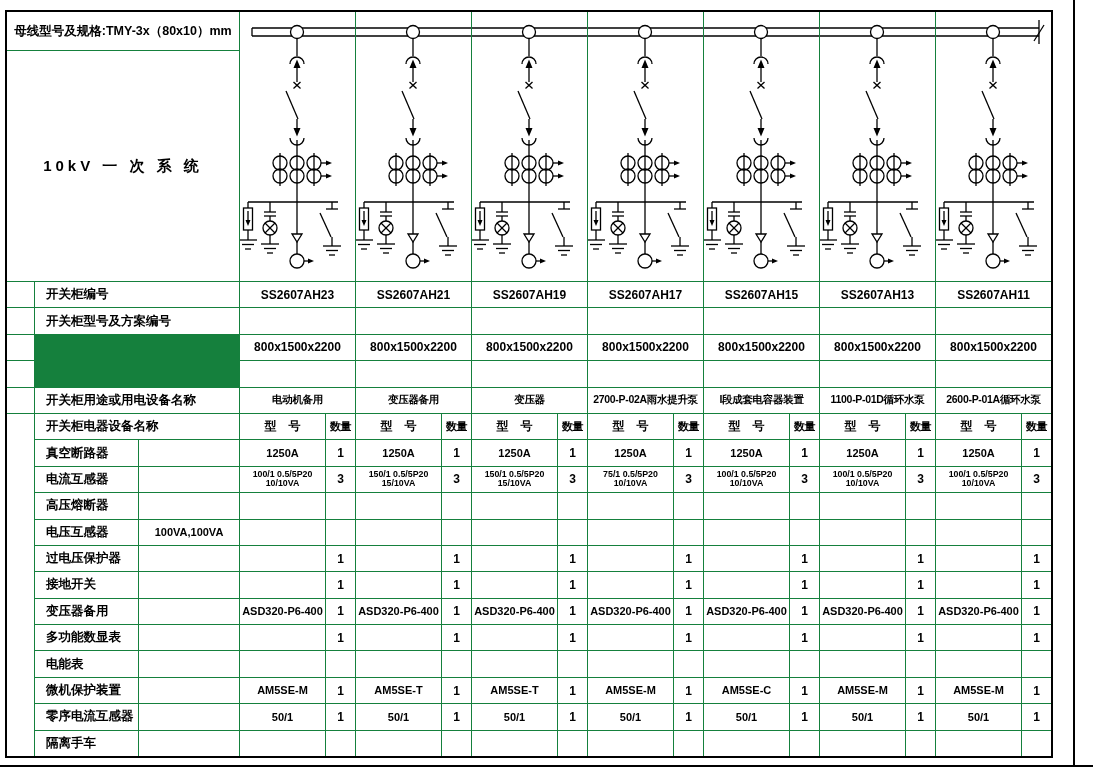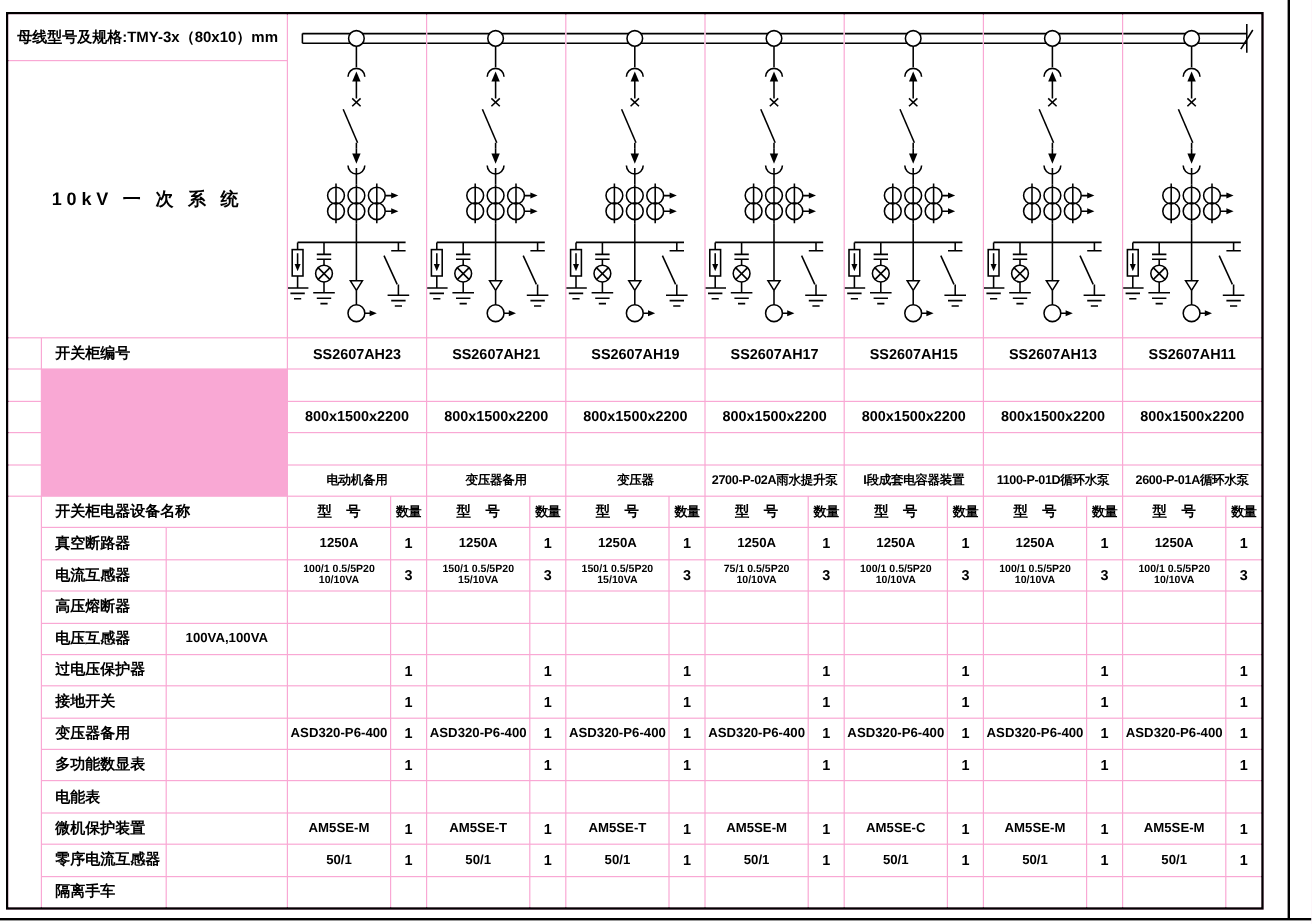--- a/index.html
+++ b/index.html
@@ -3,21 +3,21 @@
 <meta charset="utf-8">
 <style>
   html,body{margin:0;padding:0;background:#fff;}
   .sheet{position:relative;width:1093px;height:770px;background:#fff;color:#000;
          font-family:"Liberation Sans",sans-serif;overflow:hidden;}
   .sline{position:absolute;background:#000;}
   #maintable{position:absolute;left:5px;top:10px;height:744px;
       display:grid;
       grid-template-columns:27px 103px 100px repeat(7,85px 29px);
       grid-template-rows:38px 230px repeat(18,1fr);
-      gap:1px;background:#f9a8d4;border:2px solid #000;}
+      gap:1px;background:#15803d;border:2px solid #000;}
   #maintable > div{background:#fff;display:flex;align-items:center;justify-content:center;
       white-space:nowrap;overflow:visible;}
   .hdr{font-weight:bold;font-size:12.5px;}
   .title{font-weight:bold;font-size:15px;letter-spacing:4px;}
   .lbl{justify-content:flex-start !important;padding-left:11px;font-weight:bold;font-size:12.5px;}
   .spec{font-weight:bold;font-size:11px;}
   .val{font-weight:bold;font-size:12px;}
   .val.use{font-size:10.5px;letter-spacing:-0.3px;}
   .val.model{font-size:11px;flex-direction:column;line-height:1.15;}
   .val.model.two-line{font-size:8.8px;line-height:1.12;}
@@ -645,20 +645,21 @@
       <div style="grid-area: 3 / 1 / span 1 / span 1;"></div>
       <div class="lbl" style="grid-area: 3 / 2 / span 1 / span 2;">开关柜编号</div>
       <div class="val" style="grid-area: 3 / 4 / span 1 / span 2;">SS2607AH23</div>
       <div class="val" style="grid-area: 3 / 6 / span 1 / span 2;">SS2607AH21</div>
       <div class="val" style="grid-area: 3 / 8 / span 1 / span 2;">SS2607AH19</div>
       <div class="val" style="grid-area: 3 / 10 / span 1 / span 2;">SS2607AH17</div>
       <div class="val" style="grid-area: 3 / 12 / span 1 / span 2;">SS2607AH15</div>
       <div class="val" style="grid-area: 3 / 14 / span 1 / span 2;">SS2607AH13</div>
       <div class="val" style="grid-area: 3 / 16 / span 1 / span 2;">SS2607AH11</div>
       <div style="grid-area: 4 / 1 / span 1 / span 1;"></div>
+      <div class="lbl" style="grid-area: 4 / 2 / span 1 / span 2;">开关柜型号及方案编号</div>
       <div class="val" style="grid-area: 4 / 4 / span 1 / span 2;"></div>
       <div class="val" style="grid-area: 4 / 6 / span 1 / span 2;"></div>
       <div class="val" style="grid-area: 4 / 8 / span 1 / span 2;"></div>
       <div class="val" style="grid-area: 4 / 10 / span 1 / span 2;"></div>
       <div class="val" style="grid-area: 4 / 12 / span 1 / span 2;"></div>
       <div class="val" style="grid-area: 4 / 14 / span 1 / span 2;"></div>
       <div class="val" style="grid-area: 4 / 16 / span 1 / span 2;"></div>
       <div style="grid-area: 5 / 1 / span 1 / span 1;"></div>
       <div class="val" style="grid-area: 5 / 4 / span 1 / span 2;">800x1500x2200</div>
       <div class="val" style="grid-area: 5 / 6 / span 1 / span 2;">800x1500x2200</div>
@@ -669,20 +670,21 @@
       <div class="val" style="grid-area: 5 / 16 / span 1 / span 2;">800x1500x2200</div>
       <div style="grid-area: 6 / 1 / span 1 / span 1;"></div>
       <div class="val" style="grid-area: 6 / 4 / span 1 / span 2;"></div>
       <div class="val" style="grid-area: 6 / 6 / span 1 / span 2;"></div>
       <div class="val" style="grid-area: 6 / 8 / span 1 / span 2;"></div>
       <div class="val" style="grid-area: 6 / 10 / span 1 / span 2;"></div>
       <div class="val" style="grid-area: 6 / 12 / span 1 / span 2;"></div>
       <div class="val" style="grid-area: 6 / 14 / span 1 / span 2;"></div>
       <div class="val" style="grid-area: 6 / 16 / span 1 / span 2;"></div>
       <div style="grid-area: 7 / 1 / span 1 / span 1;"></div>
+      <div class="lbl" style="grid-area: 7 / 2 / span 1 / span 2;">开关柜用途或用电设备名称</div>
       <div class="val use" style="grid-area: 7 / 4 / span 1 / span 2;">电动机备用</div>
       <div class="val use" style="grid-area: 7 / 6 / span 1 / span 2;">变压器备用</div>
       <div class="val use" style="grid-area: 7 / 8 / span 1 / span 2;">变压器</div>
       <div class="val use" style="grid-area: 7 / 10 / span 1 / span 2;">2700-P-02A雨水提升泵</div>
       <div class="val use" style="grid-area: 7 / 12 / span 1 / span 2;">I段成套电容器装置</div>
       <div class="val use" style="grid-area: 7 / 14 / span 1 / span 2;">1100-P-01D循环水泵</div>
       <div class="val use" style="grid-area: 7 / 16 / span 1 / span 2;">2600-P-01A循环水泵</div>
       <div style="grid-area: 8 / 1 / span 13 / span 1;"></div>
       <div class="lbl" style="grid-area: 8 / 2 / span 1 / span 2;">开关柜电器设备名称</div>
       <div class="subhdr" style="grid-area: 8 / 4 / span 1 / span 1;">型　号</div>

